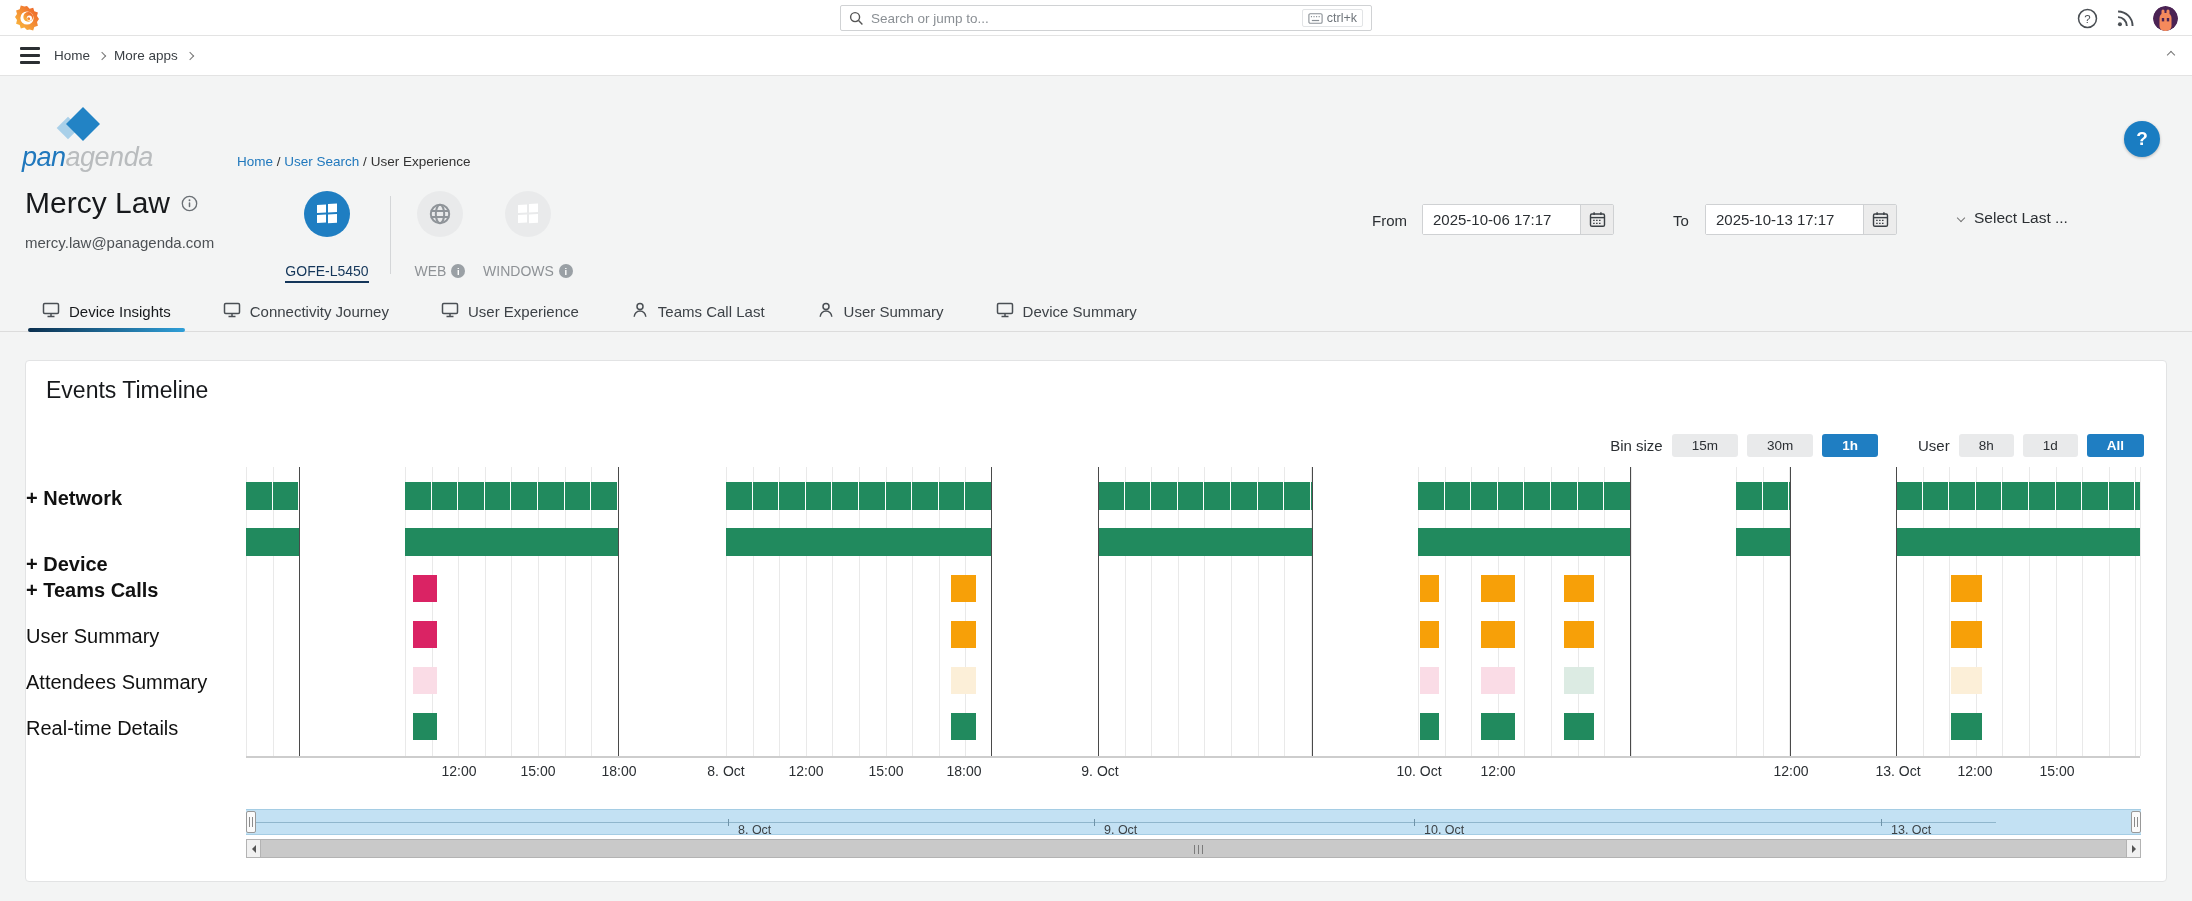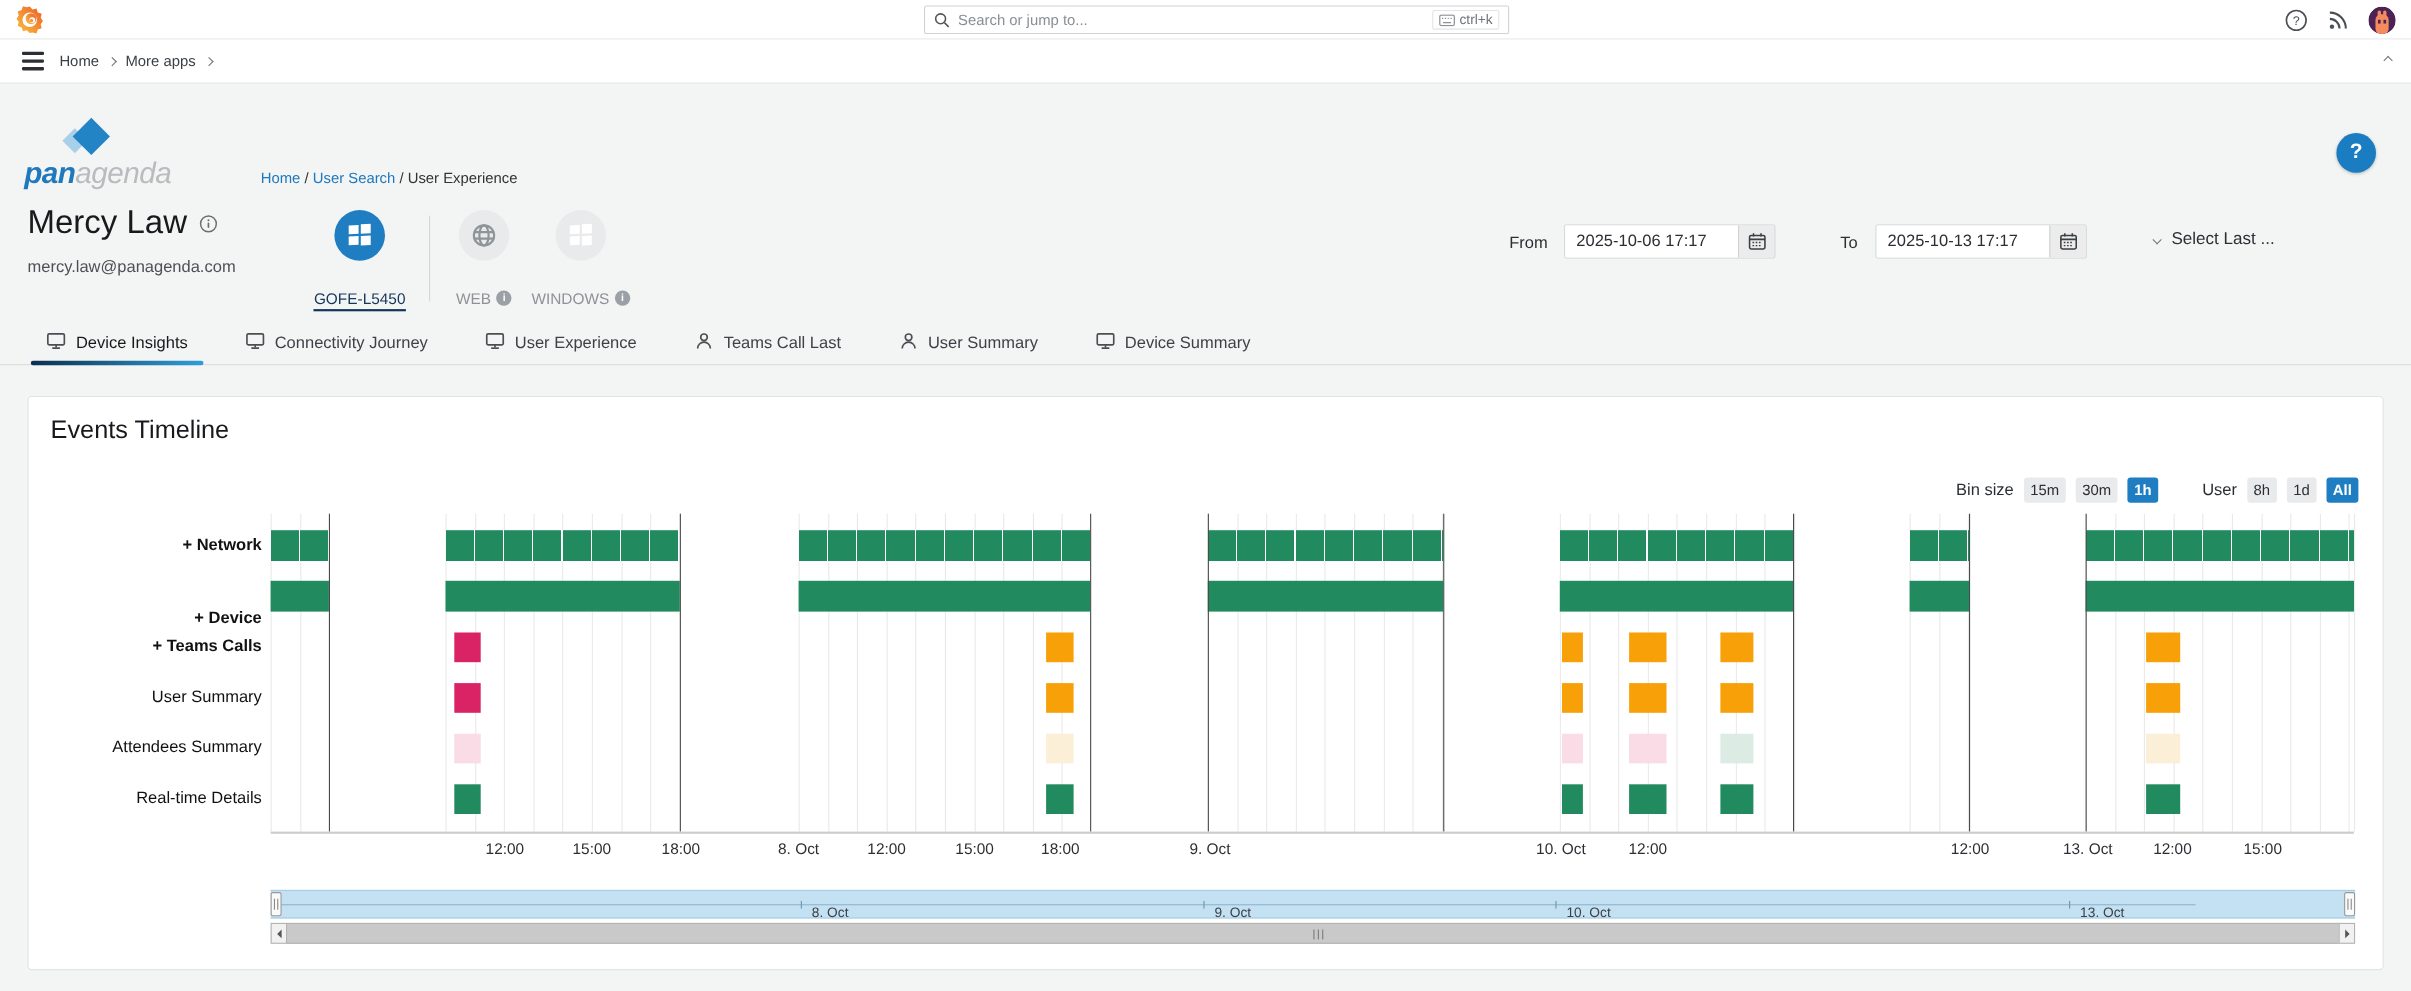--- a/index.html
+++ b/index.html
@@ -31,21 +31,21 @@
   .chev.d { transform:rotate(45deg); }
   .chev.u { transform:rotate(-135deg); }
   .collapse-up { position:absolute; right:18px; top:16px; }
 
   
   .apphead { position:relative; height:216px; }
   .pa-logo { position:absolute; left:22px; top:36px; width:150px; height:62px; }
   .pa-d1 { position:absolute; left:38px; top:8px; width:16px; height:16px; background:#a9d0e9; transform:rotate(45deg); }
   .pa-d2 { position:absolute; left:49px; top:0px; width:24px; height:24px; background:#2283c5; transform:rotate(45deg); }
   .pa-word { position:absolute; left:0; top:30px; font-size:27px; font-style:italic; letter-spacing:-0.5px; }
-  .pa-word b { color:#2078bd; font-weight:bold; }
+  .pa-word b { color:#2078bd; font-weight:normal; }
   .pa-word i { color:#b9bcbe; font-style:italic; }
   .pcrumb { position:absolute; left:237px; top:78px; font-size:13.5px; color:#333; }
   .pcrumb a { color:#2078bd; text-decoration:none; cursor:pointer; }
   .user-name { position:absolute; left:25px; top:110px; font-size:30px; font-weight:500; color:#17191c;
     display:flex; align-items:center; gap:11px; }
   .user-email { position:absolute; left:25px; top:158px; font-size:15px; color:#4d5155; }
   .dev { position:absolute; top:115px; width:92px; text-align:center; cursor:pointer; }
   .dev-circle { width:46px; height:46px; border-radius:50%; margin:0 auto; display:flex; align-items:center; justify-content:center; }
   .dev-label { margin-top:26px; font-size:14px; display:inline-flex; align-items:center; gap:5px; }
   .dev.active .dev-circle { background:#1f7ec2; }
@@ -74,28 +74,28 @@
   .tab.active { color:#17191c; font-weight:500; }
   .tab.active::after { content:""; position:absolute; left:0; right:0; bottom:-1px; height:4px; border-radius:2px;
     background:linear-gradient(90deg,#0b2f4e,#2f9fd8); }
 
   
   .panel { position:relative; margin:28px 25px 0 25px; width:2142px; height:522px; background:#fff;
     border:1px solid #e2e3e4; border-radius:4px; }
   .panel-title { position:absolute; left:20px; top:16px; font-size:23px; color:#17191c; }
   .chart-controls { position:absolute; right:22px; top:73px; display:flex; align-items:center; gap:9px; font-size:15px; color:#2b2f33; }
   .ctl-gap { width:22px; }
-  .ctl-btn { font-size:13.5px; padding:4px 6px; border-radius:3px; background:#e9eaeb; color:#2b2f33; cursor:pointer; }
+  .ctl-btn { font-size:13.5px; padding:4px 20px; border-radius:3px; background:#e9eaeb; color:#2b2f33; cursor:pointer; }
   .ctl-btn.on { background:#1f7ec2; color:#fff; font-weight:bold; }
 
   
   .gridline { position:absolute; width:1px; background:#e9e9e9; }
   .gridline.dark { background:#4a4a4a; }
   .axisline { position:absolute; height:2px; background:#cdcdcd; }
-  .rowlabel { position:absolute; left:0; width:212px; text-align:right; font-size:15px; color:#111; }
+  .rowlabel { position:absolute; left:0; width:212px; text-align:left; font-size:20px; color:#111; }
   .rowlabel.b { font-weight:bold; }
   .bar { position:absolute; height:28px; }
   .evblock { position:absolute; height:27px; }
   .ticklabel { position:absolute; width:70px; text-align:center; font-size:14px; color:#2b2f33; }
 
   
   .nav-band { position:absolute; left:220px; top:448px; width:1895px; height:26px; background:#c3e1f3;
     border-top:1px solid #a5cde4; border-bottom:1px solid #a5cde4; }
   .nav-line { position:absolute; top:12px; height:1px; background:#8fb6cc; }
   .nav-handle { position:absolute; top:1px; width:10px; height:22px; background:#fafafa; border:1px solid #999;

